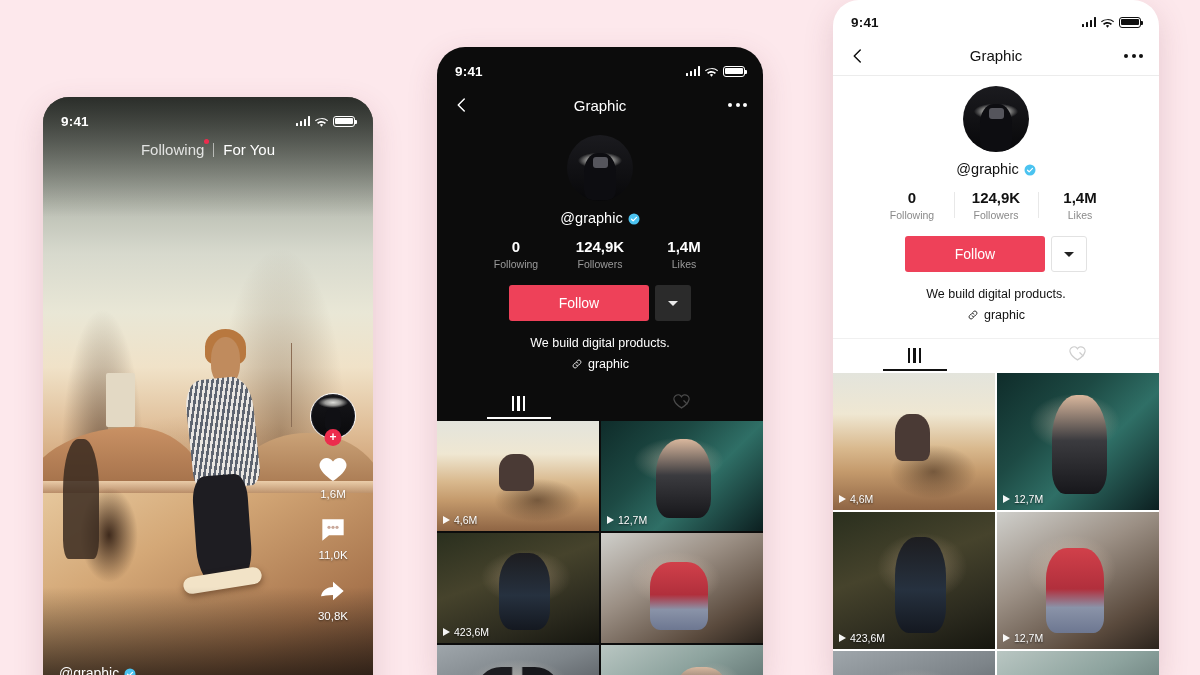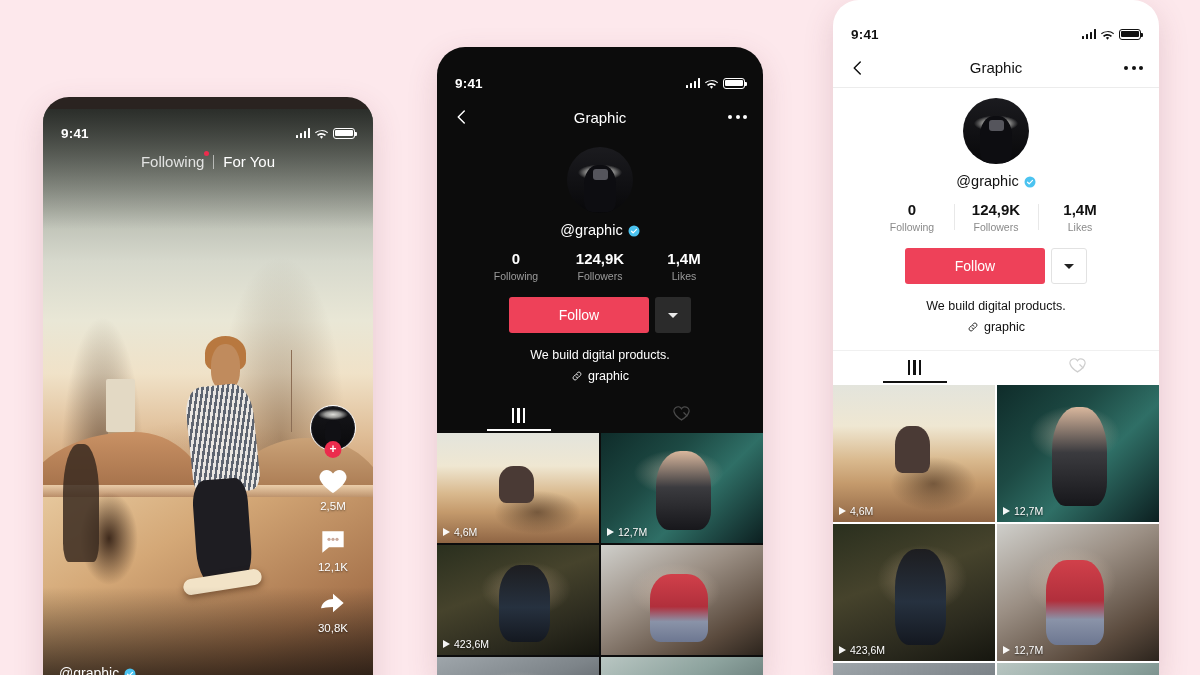--- a/index.html
+++ b/index.html
@@ -10,21 +10,21 @@
     font-family: "Liberation Sans", sans-serif;
   }
   .stage { position: relative; width: 1200px; height: 675px; background: #fde8ec; }
 
   
   .phone {
     position: absolute;
     overflow: hidden;
     box-shadow: 0 10px 30px rgba(120,60,75,0.18);
   }
-  .phone-inner { position: absolute; inset: 0; overflow: hidden; margin-top: 12px; }
+  .phone-inner { position: absolute; inset: 0; overflow: hidden; }
 
   
   .statusbar {
     display: flex; align-items: center; justify-content: space-between;
     padding: 0 18px;
     height: 28px;
     font-size: 13.5px; font-weight: bold;
     letter-spacing: .2px;
   }
   .sb-right { display: flex; align-items: center; gap: 5px; }
@@ -387,32 +387,32 @@
         <div class="side-avatar">
           <div class="ava-art"></div>
           <div class="plus">+</div>
         </div>
         <div class="side-item">
           <span class="side-icon">
             <svg viewBox="0 0 24 24" width="32" height="32">
                 <path d="M12 21s-7.5-4.8-9.3-9A5.3 5.3 0 0 1 12 6.3 5.3 5.3 0 0 1 21.3 12c-1.8 4.2-9.3 9-9.3 9z" fill="#fff"></path>
               </svg>
           </span>
-          <span class="side-count">2,5M</span>
+          <span class="side-count">1,6M</span>
         </div>
         <div class="side-item">
           <span class="side-icon">
             <svg viewBox="0 0 24 24" width="32" height="32">
               <path d="M4 4h16v12H9l-5 4V4z" fill="#fff"></path>
               <circle cx="9" cy="10" r="1.2" fill="#c9a89a"></circle>
                 <circle cx="12" cy="10" r="1.2" fill="#c9a89a"></circle>
                 <circle cx="15" cy="10" r="1.2" fill="#c9a89a"></circle>
             </svg>
           </span>
-          <span class="side-count">12,1K</span>
+          <span class="side-count">11,0K</span>
         </div>
         <div class="side-item">
           <span class="side-icon">
             <svg viewBox="0 0 24 24" width="32" height="32">
                 <path d="M3 16c1-5 5-7 9-7V5l8 7-8 7v-4c-4 0-7 .6-9 1z" fill="#fff"></path>
               </svg>
           </span>
           <span class="side-count">30,8K</span>
         </div>
       </div>

